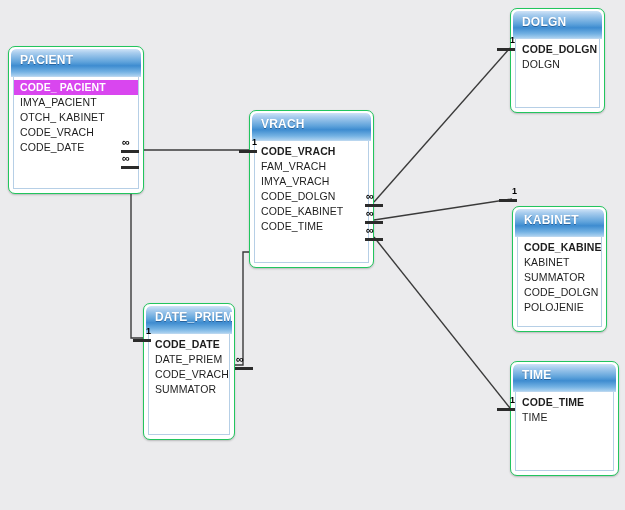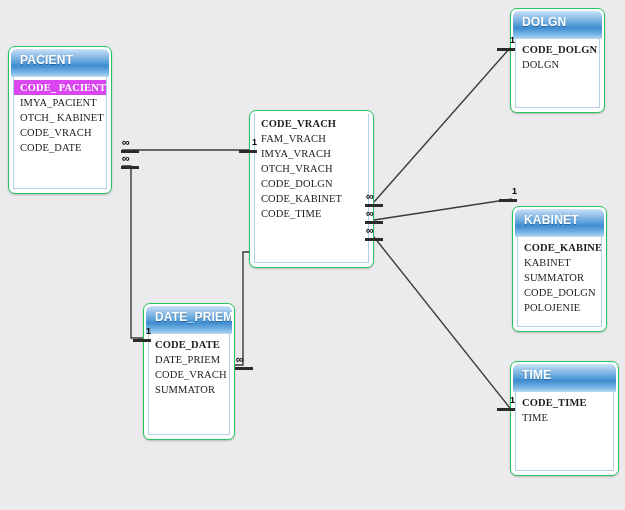--- a/index.html
+++ b/index.html
@@ -49,21 +49,20 @@
     white-space:nowrap;
   }
   .tbody{
     flex:1 1 auto;
     background:#ffffff;
     border:1px solid #b6cfe6;
     border-top:none;
     margin:0 2px 2px 2px;
     padding:3px 0 0 0;
     overflow:hidden;
-    font-family:Liberation Serif, serif;
   }
   .field{
     font-size:10.5px;
     color:#1d1d1d;
     line-height:15px;
     height:15px;
     padding:0 4px 0 6px;
     white-space:nowrap;
     letter-spacing:.1px;
   }
@@ -98,41 +97,43 @@
 
 <div id="canvas">
   <svg class="links" viewBox="0 0 625 510" preserveAspectRatio="none">
       <polyline points="122,150 249,150" fill="none" stroke="#3a3a3a" stroke-width="1.4"></polyline>
       <polyline points="122,166 131,166 131,338 143,338" fill="none" stroke="#3a3a3a" stroke-width="1.4"></polyline>
       <polyline points="235,365 243,365 243,252 249,252" fill="none" stroke="#3a3a3a" stroke-width="1.4"></polyline>
       <polyline points="374,202 510,48" fill="none" stroke="#3a3a3a" stroke-width="1.4"></polyline>
       <polyline points="374,220 512,199" fill="none" stroke="#3a3a3a" stroke-width="1.4"></polyline>
       <polyline points="374,237 510,408" fill="none" stroke="#3a3a3a" stroke-width="1.4"></polyline>
     </svg>
-<div class="table" style="left: 8px; top: 46px; width: 104px; height: 148px;">
+<div class="table" style="left: 8px; top: 46px; width: 136px; height: 148px;">
       <div class="inner">
         <div class="thead">
           <div class="ttl">PACIENT</div>
         </div>
         <div class="tbody">
           <div class="field pk sel">CODE_ PACIENT</div>
           <div class="field">IMYA_PACIENT</div>
           <div class="field">OTCH_ KABINET</div>
           <div class="field">CODE_VRACH</div>
           <div class="field">CODE_DATE</div>
         </div>
       </div>
     </div>
     <div class="table" style="left: 249px; top: 110px; width: 125px; height: 158px;">
       <div class="inner">
+        <div class="thead">
+          <div class="ttl">VRACH</div>
+        </div>
         <div class="tbody">
           <div class="field pk">CODE_VRACH</div>
           <div class="field">FAM_VRACH</div>
           <div class="field">IMYA_VRACH</div>
-          <div class="field">OTCH_VRACH</div>
           <div class="field">CODE_DOLGN</div>
           <div class="field">CODE_KABINET</div>
           <div class="field">CODE_TIME</div>
         </div>
       </div>
     </div>
     <div class="table" style="left: 143px; top: 303px; width: 92px; height: 137px;">
       <div class="inner">
         <div class="thead">
           <div class="ttl">DATE_PRIEM</div>

